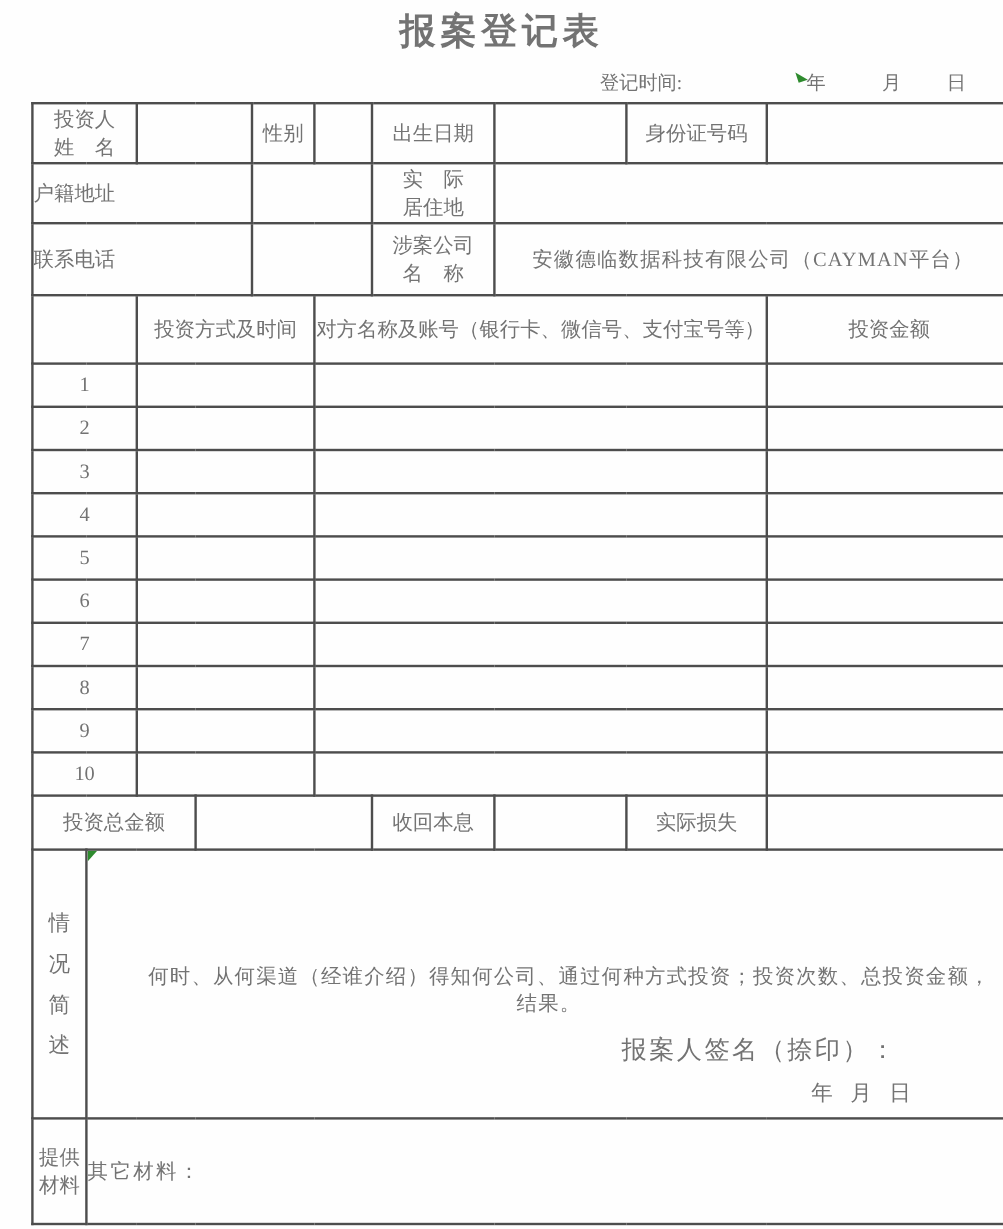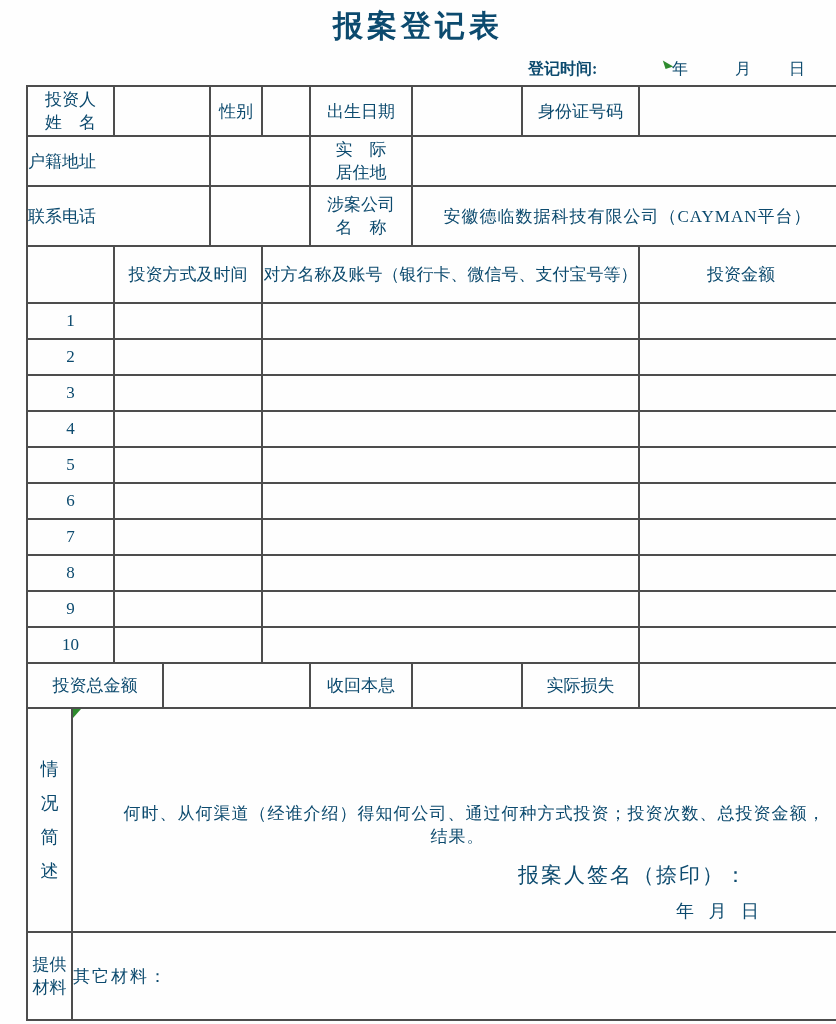--- a/index.html
+++ b/index.html
@@ -1,30 +1,30 @@
 <!DOCTYPE html>
 <html><head>
 <meta charset="utf-8">
 <style>
   html,body{margin:0;padding:0;background:#ffffff;}
   .page{
     position:relative;
     width:836px;height:1024px;
     background:#fefefe;
     font-family:"Liberation Serif","DejaVu Serif",serif;
-    color:#0c4a6e;
+    color:#737373;
     overflow:hidden;
   }
   .title{
     position:absolute;top:6px;left:0;width:100%;
     margin:0;text-align:center;
     font-size:30px;font-weight:bold;letter-spacing:4px;
   }
   .regtime span{position:absolute;top:59px;font-size:16px;white-space:pre;}
-  .rt-label{left:528px;font-weight:bold;}
+  .rt-label{left:500px;}
   .rt-year{left:672px;}
   .rt-month{left:735px;}
   .rt-day{left:789px;}
   .year-mark{
     position:absolute;left:664px;top:53px;
     width:0;height:0;
     border-bottom:9px solid #2e8b2e;
     border-right:8px solid transparent;
     transform:rotate(-18deg);
   }

